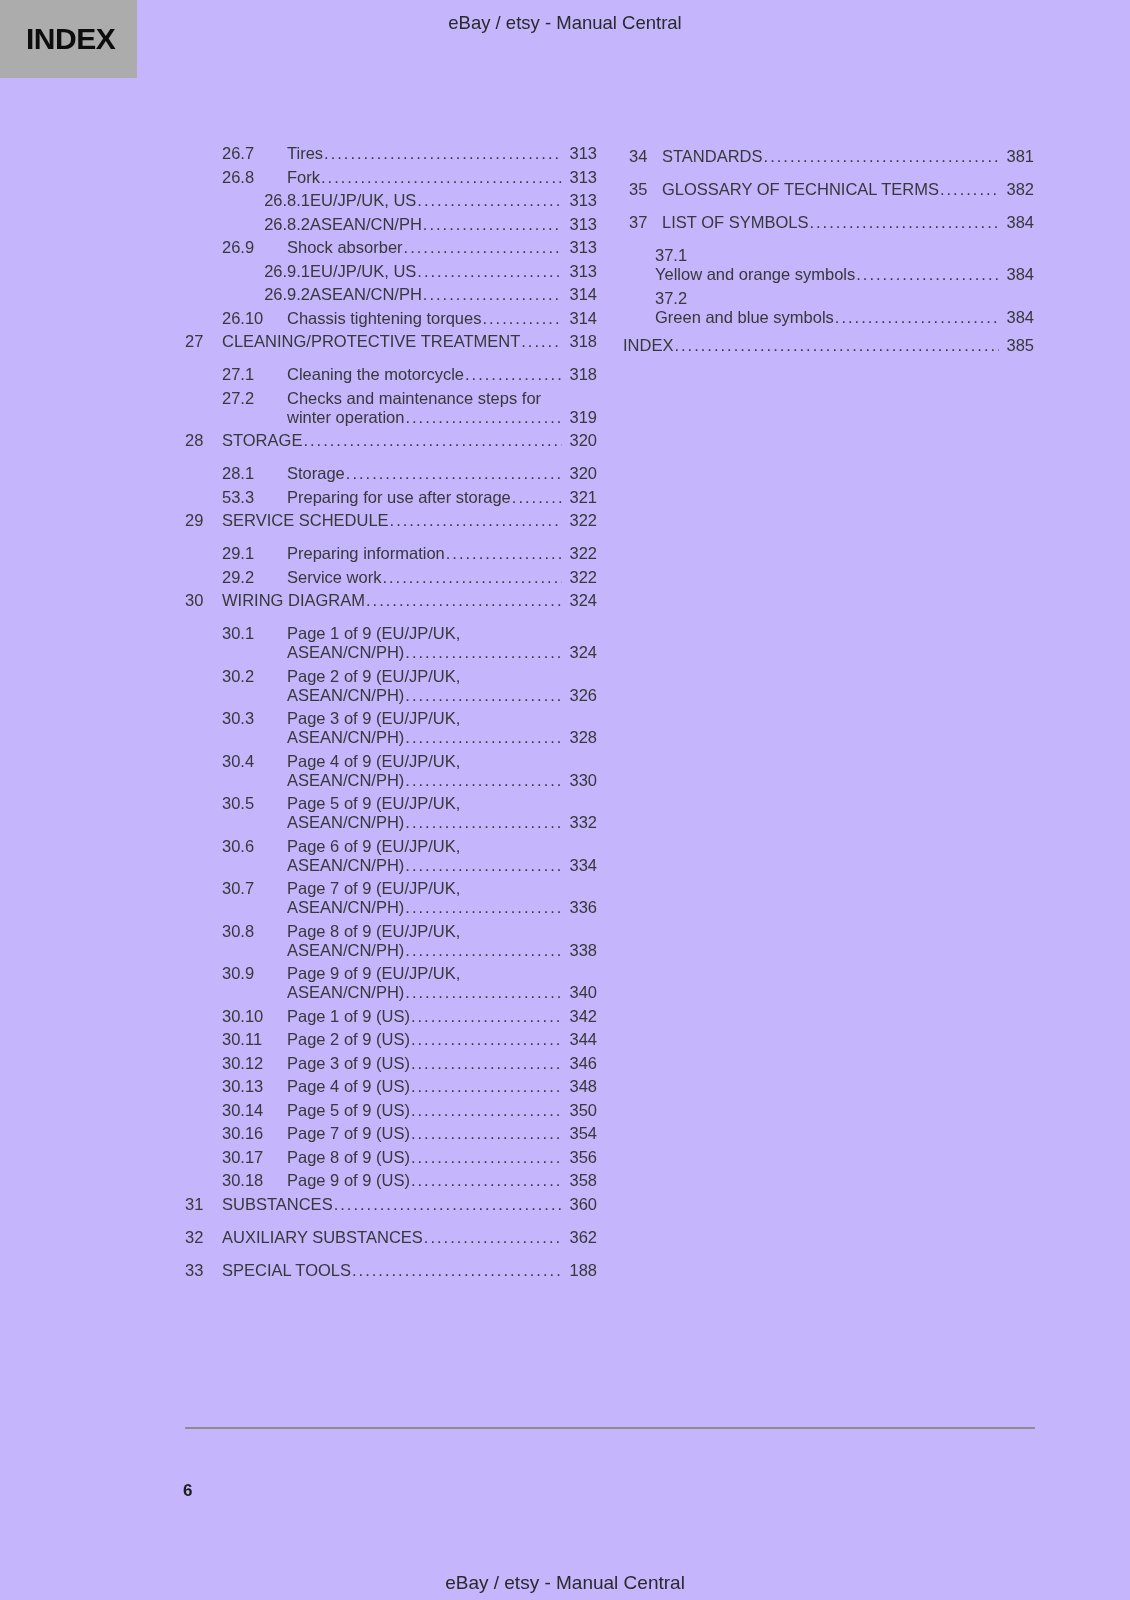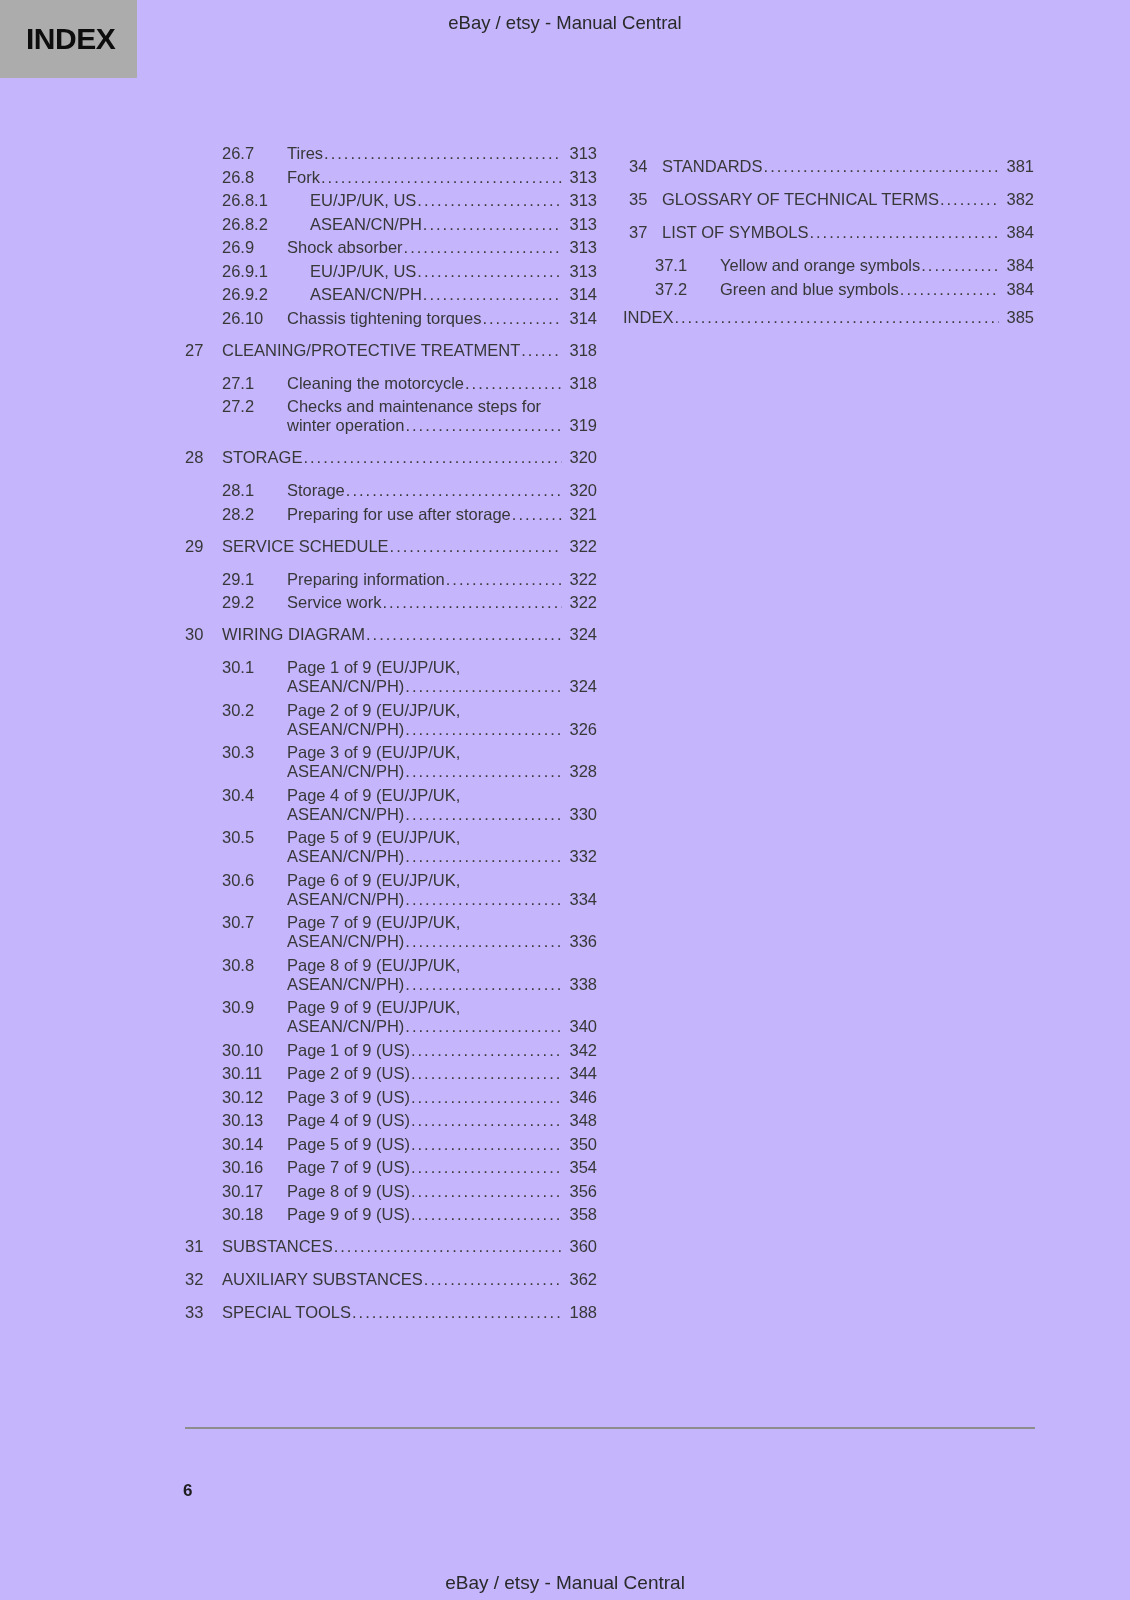--- a/index.html
+++ b/index.html
@@ -86,32 +86,32 @@
     content: "....................................................................................................";
     letter-spacing: 2px;
   }
   .line .page-num {
     flex: 0 0 auto;
     white-space: nowrap;
     text-align: right;
   }
 
   
-  .level-section { margin-top: 13px; margin-bottom: 14px; }
+  .level-section { margin-top: 3px; margin-bottom: 14px; }
   .level-section .num { width: 37px; }
   .level-sub { padding-left: 37px; }
   .level-sub .num { width: 65px; }
   .level-subsub { padding-left: 37px; }
-  .level-subsub .num { width: 88px; }
+  .level-subsub .num { width: 88px; text-align: right; }
   .level-top { margin-top: 9.5px; margin-bottom: 14px; }
 
   
   .col-right .level-section { padding-left: 6px; }
   .col-right .level-section .num { width: 33px; }
-  .col-right .level-sub { padding-left: 32px; }
+  .col-right .level-sub { padding-left: 32px; flex-direction: column; }
   .col-right .level-sub .num { width: 65px; }
 
   .footer-rule {
     position: absolute;
     left: 185px;
     top: 1427px;
     width: 850px;
     height: 2px;
     background: #8d8d8d;
   }
@@ -273,21 +273,21 @@
           <span class="num">28.1</span>
           <span class="body">
             <span class="line">
               <span class="txt">Storage</span>
               <span class="dots"></span>
               <span class="page-num">320</span>
             </span>
           </span>
         </div>
         <div class="entry level-sub">
-          <span class="num">28.2</span>
+          <span class="num">53.3</span>
           <span class="body">
             <span class="line">
               <span class="txt">Preparing for use after storage</span>
               <span class="dots"></span>
               <span class="page-num">321</span>
             </span>
           </span>
         </div>
         <div class="entry level-section">
           <span class="num">29</span>

